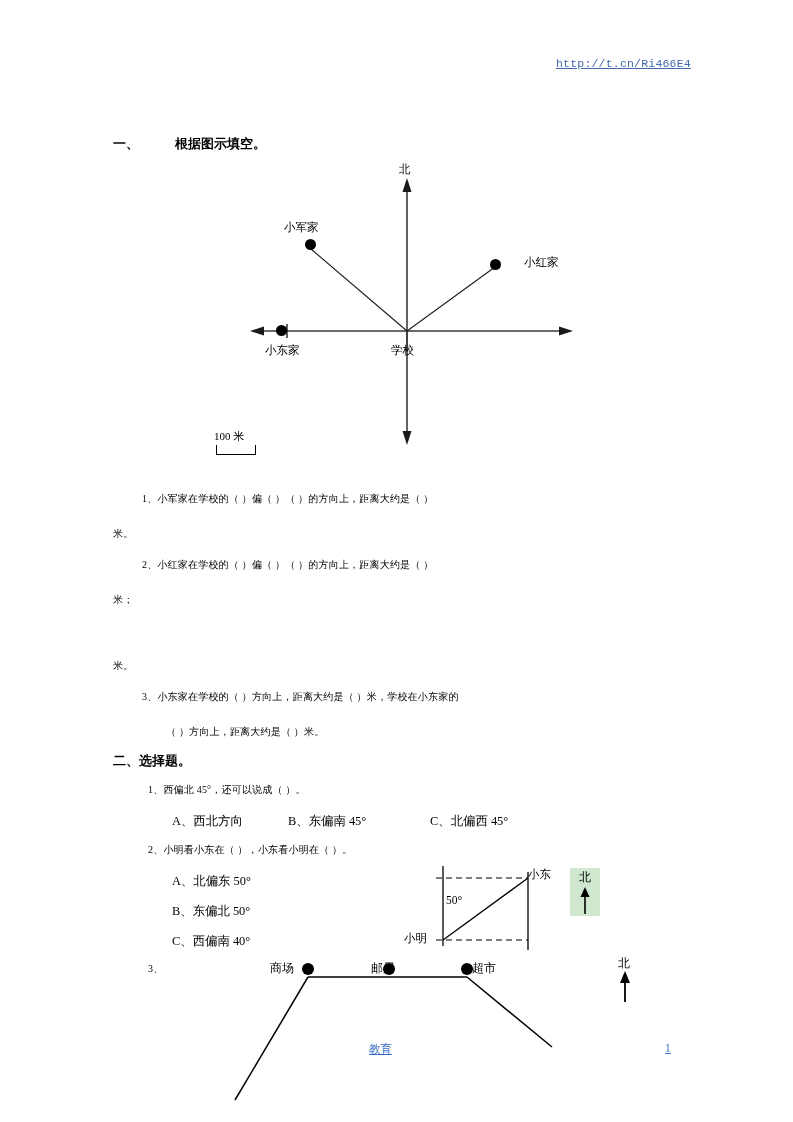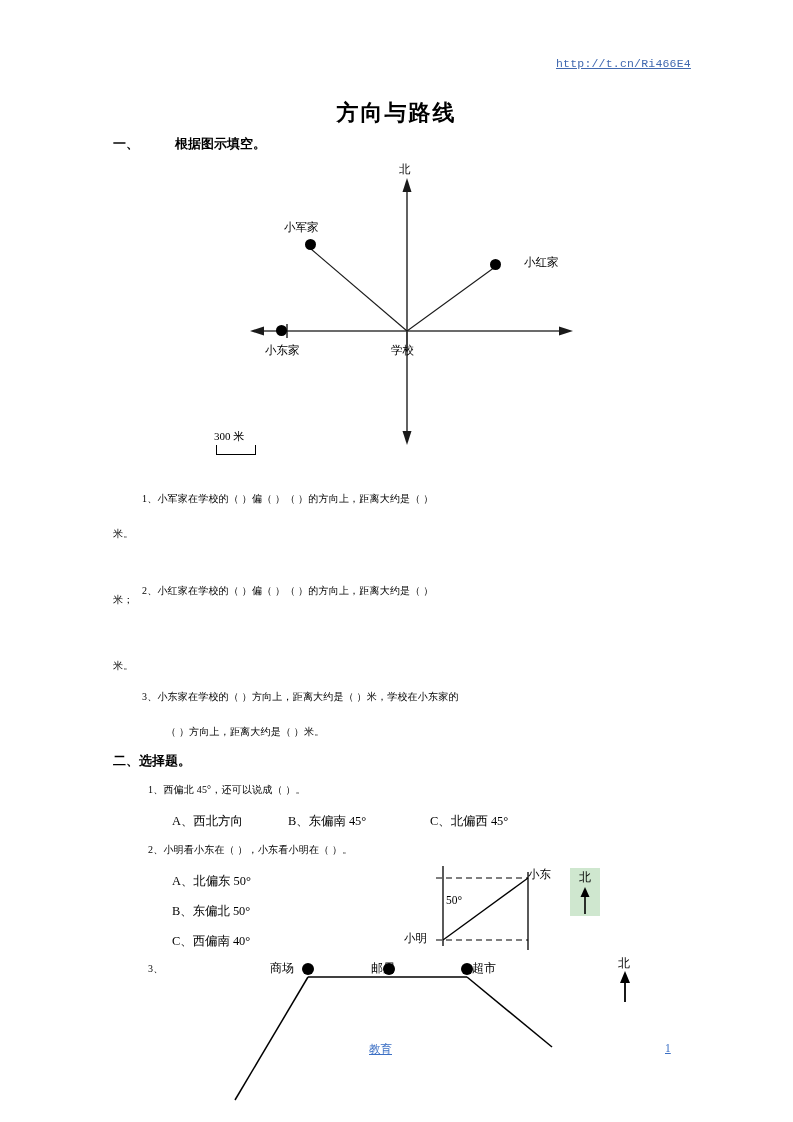--- a/index.html
+++ b/index.html
@@ -175,21 +175,20 @@
   }
   svg { display: block; overflow: visible; }
 </style>
 </head>
 <body>
 
 <div class="page">
 
   <a class="top-url" href="#">http://t.cn/Ri466E4</a>
 
-  <div class="doc-title">方向与路线</div>
 
   <div class="sec-head" id="sec1-head">
     <span class="num">一、</span><span>根据图示填空。</span>
   </div>
 
   <div id="diagram-main">
     <svg width="430" height="300" viewBox="0 0 430 300">
 
       <line x1="227" y1="192" x2="227" y2="28" stroke="#3a3a3a" stroke-width="1.6"></line>
       <polygon points="227,18 222.5,32 231.5,32" fill="#1a1a1a"></polygon>
@@ -216,28 +215,28 @@
     <div class="dot" style="left:310px; top:99px;"></div>
     <div class="dlabel" style="left:325px; top:95px;margin-left:19px;">小红家</div>
 
     <div class="dot" style="left:96px; top:165px;"></div>
     <div class="dlabel" style="left:85px; top:183px;font-family:Liberation Mono, monospace;">小东家</div>
 
     <div class="dlabel" style="left:211px; top:183px;">学校</div>
   </div>
 
   <div id="scale-bar">
-    <span class="sb-text">300 米</span>
+    <span class="sb-text">100 米</span>
     <span class="sb-shape"></span>
   </div>
 
   <div class="qtext" style="left:142px; top:492px;">1、小军家在学校的（        ）偏（              ）（              ）的方向上，距离大约是（            ）</div>
   <div class="qtext" style="left:113px; top:527px;">米。</div>
 
-  <div class="qtext" style="left:142px; top:558px;margin-top:26px;">2、小红家在学校的（        ）偏（              ）（              ）的方向上，距离大约是（            ）</div>
+  <div class="qtext" style="left:142px; top:558px;">2、小红家在学校的（        ）偏（              ）（              ）的方向上，距离大约是（            ）</div>
   <div class="qtext" style="left:113px; top:593px;">米；</div>
 
   <div class="qtext" style="left:113px; top:659px;">米。</div>
 
   <div class="qtext" style="left:142px; top:690px;">3、小东家在学校的（              ）方向上，距离大约是（                ）米，学校在小东家的</div>
   <div class="qtext" style="left:166px; top:725px;">（              ）方向上，距离大约是（              ）米。</div>
 
   <div class="sec-head" id="sec2-head">
     <span>二、</span><span>选择题。</span>
   </div>

